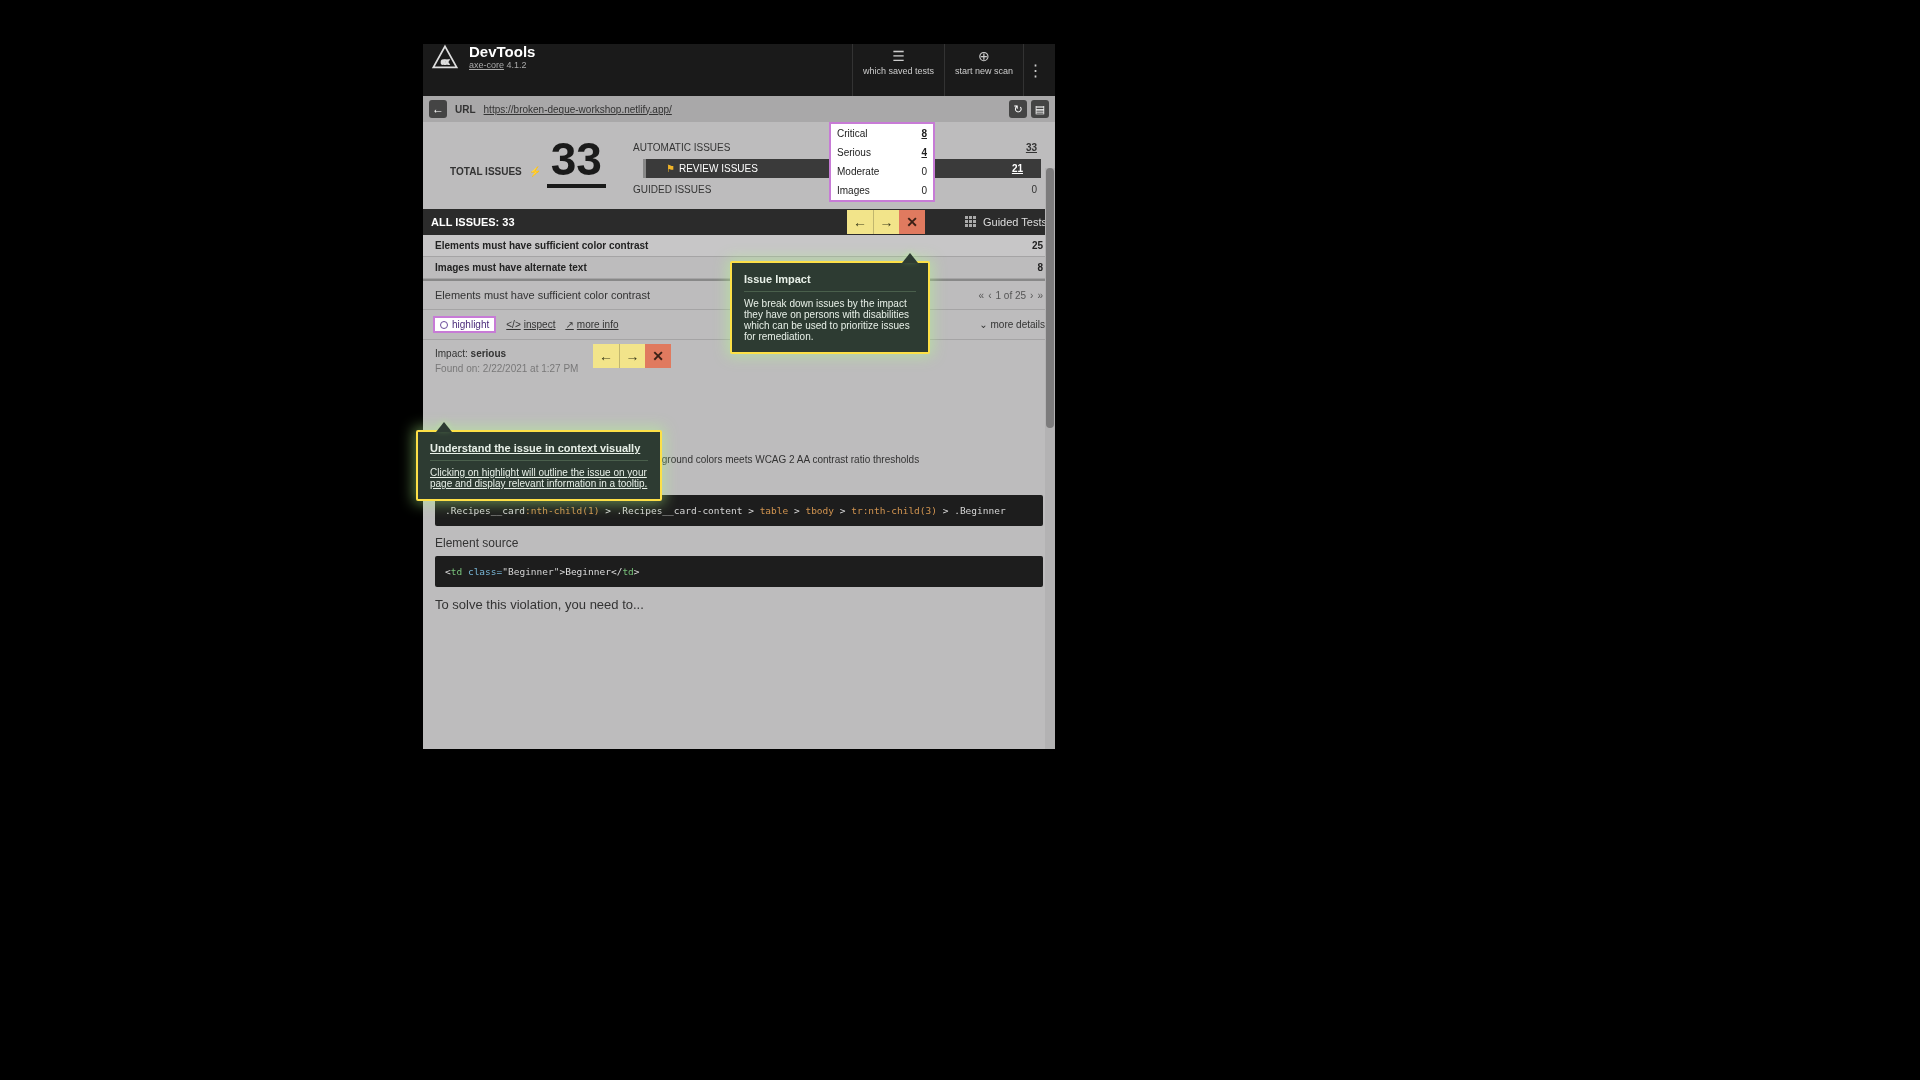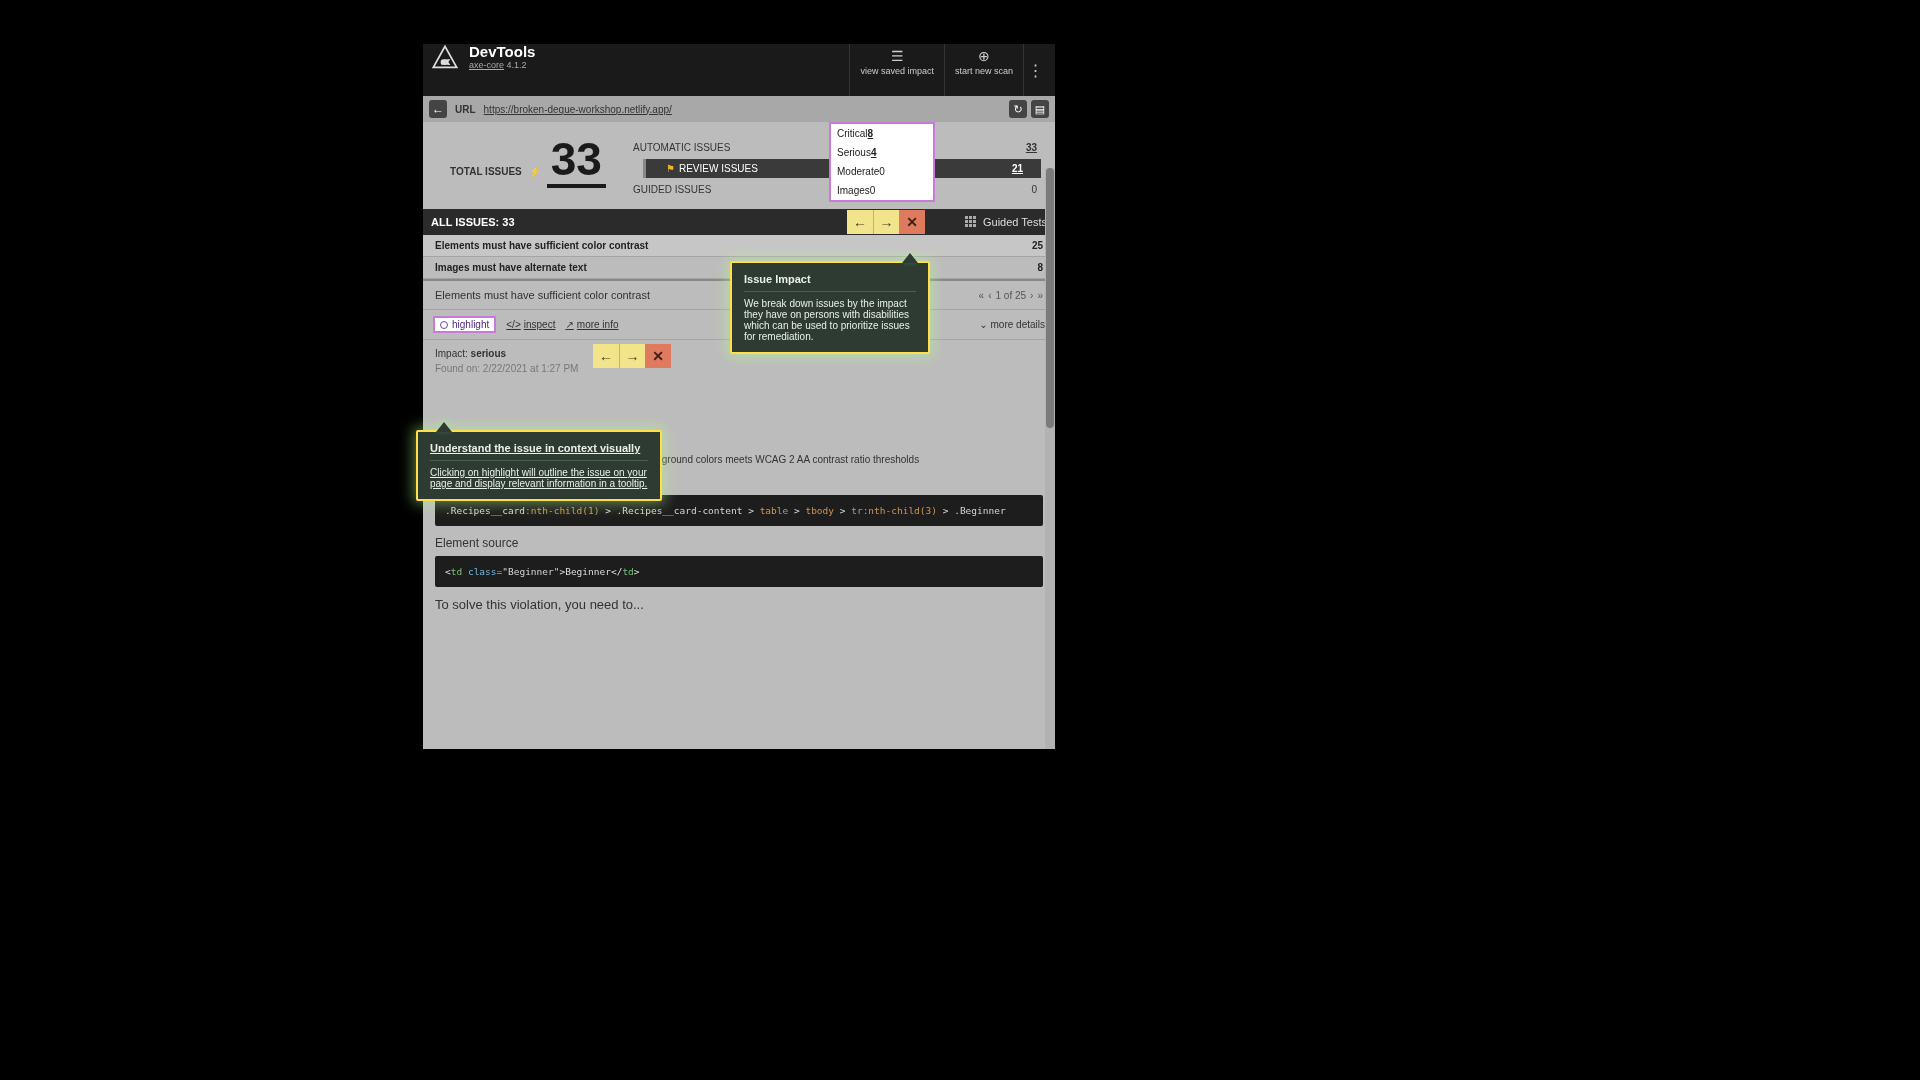--- a/index.html
+++ b/index.html
@@ -25,21 +25,21 @@
 .summary { background: #bdbcbd; padding: 10px 0 10px 0; display: flex; position: relative; }
 .totalcol { width: 210px; text-align: center; }
 .totlbl { font-size: 10px; color: #333; font-weight: bold; display: inline-flex; align-items: center; gap: 8px; }
 .totnum { font-size: 46px; font-weight: 800; color: #1a1a1a; border-bottom: 4px solid #1a1a1a; display: inline-block; line-height: 1; margin-top: 4px; padding: 0 4px 2px; }
 .catcol { flex: 1; padding: 6px 0 0 0; font-size: 10px; color: #333; }
 .catrow { display: flex; justify-content: space-between; padding: 4px 18px 4px 0; }
 .catrow.review { background: #3a3a3a; color: #fff; padding-left: 20px; margin: 2px 14px 2px 10px; border-left: 3px solid #888; }
 .catrow.review .flag { color: #f0b428; margin-right: 4px; }
 .catrow .num { font-weight: bold; text-decoration: underline; }
 .impactbox { position: absolute; right: 120px; top: 0; width: 106px; background: #fff; border: 2px solid #c77bd6; font-size: 10px; z-index: 5; }
-.impactbox .row { display: flex; justify-content: flex-start; padding: 4px 6px; color: #222; }
+.impactbox .row { display: flex; justify-content: space-between; padding: 4px 6px; color: #222; }
 .impactbox .row .v { font-weight: bold; text-decoration: underline; }
 .impactbox .row .v.zero { text-decoration: none; font-weight: normal; }
 .issuebar { background: #2b2b2b; height: 26px; display: flex; align-items: center; padding: 0 8px; color: #fff; font-size: 11px; position: relative; }
 .issuebar .lbl { font-weight: 600; }
 .navgroup { position: absolute; right: 130px; display: flex; }
 .navbtn { width: 26px; height: 24px; display: flex; align-items: center; justify-content: center; font-size: 14px; font-weight: bold; cursor: pointer; }
 .navbtn.prev { background: #f2e48a; color: #3a3a1a; }
 .navbtn.next { background: #f2e48a; color: #3a3a1a; border-left: 1px solid rgba(0,0,0,.2); }
 .navbtn.close { background: #e07a5f; color: #3a1f15; }
 .gtests { position: absolute; right: 8px; display: flex; align-items: center; gap: 6px; font-size: 11px; color: #ddd; cursor: pointer; }
@@ -95,21 +95,21 @@
           <text x="12" y="17" font-size="6" fill="#ddd" text-anchor="middle">ax</text>
         </svg>
     </div>
     <div class="brand">
       <div class="title">DevTools</div>
       <div class="sub"><span class="ac">axe-core</span> <span>4.1.2</span></div>
     </div>
     <div class="hdr-right">
       <div class="hdr-btn">
         <span class="ico">☰</span>
-        <span>view saved impact</span>
+        <span>which saved tests</span>
       </div>
       <div class="hdr-btn">
         <span class="ico">⊕</span>
         <span>start new scan</span>
       </div>
       <div class="more">⋮</div>
     </div>
   </div>
 
   <div class="urlbar">

